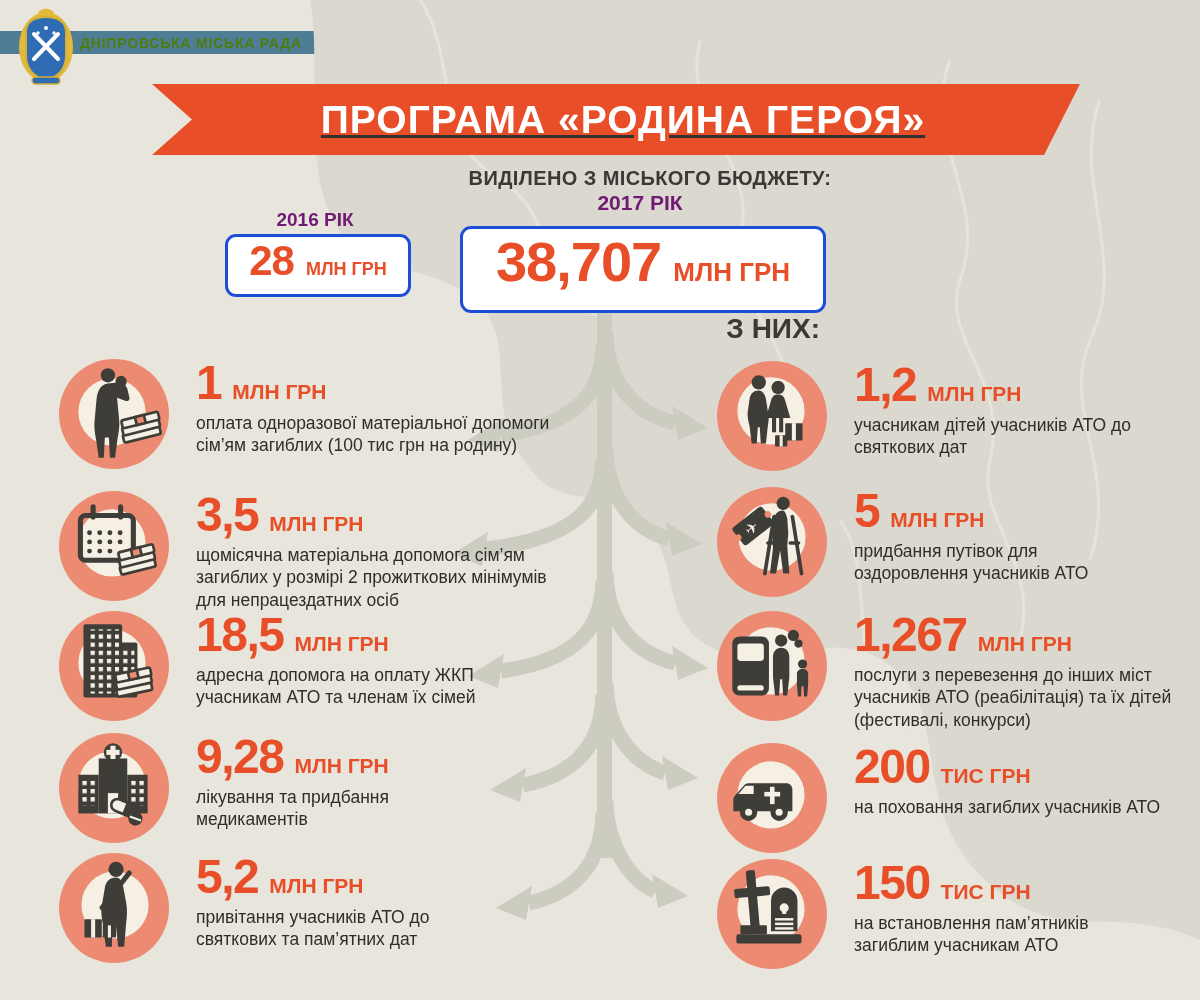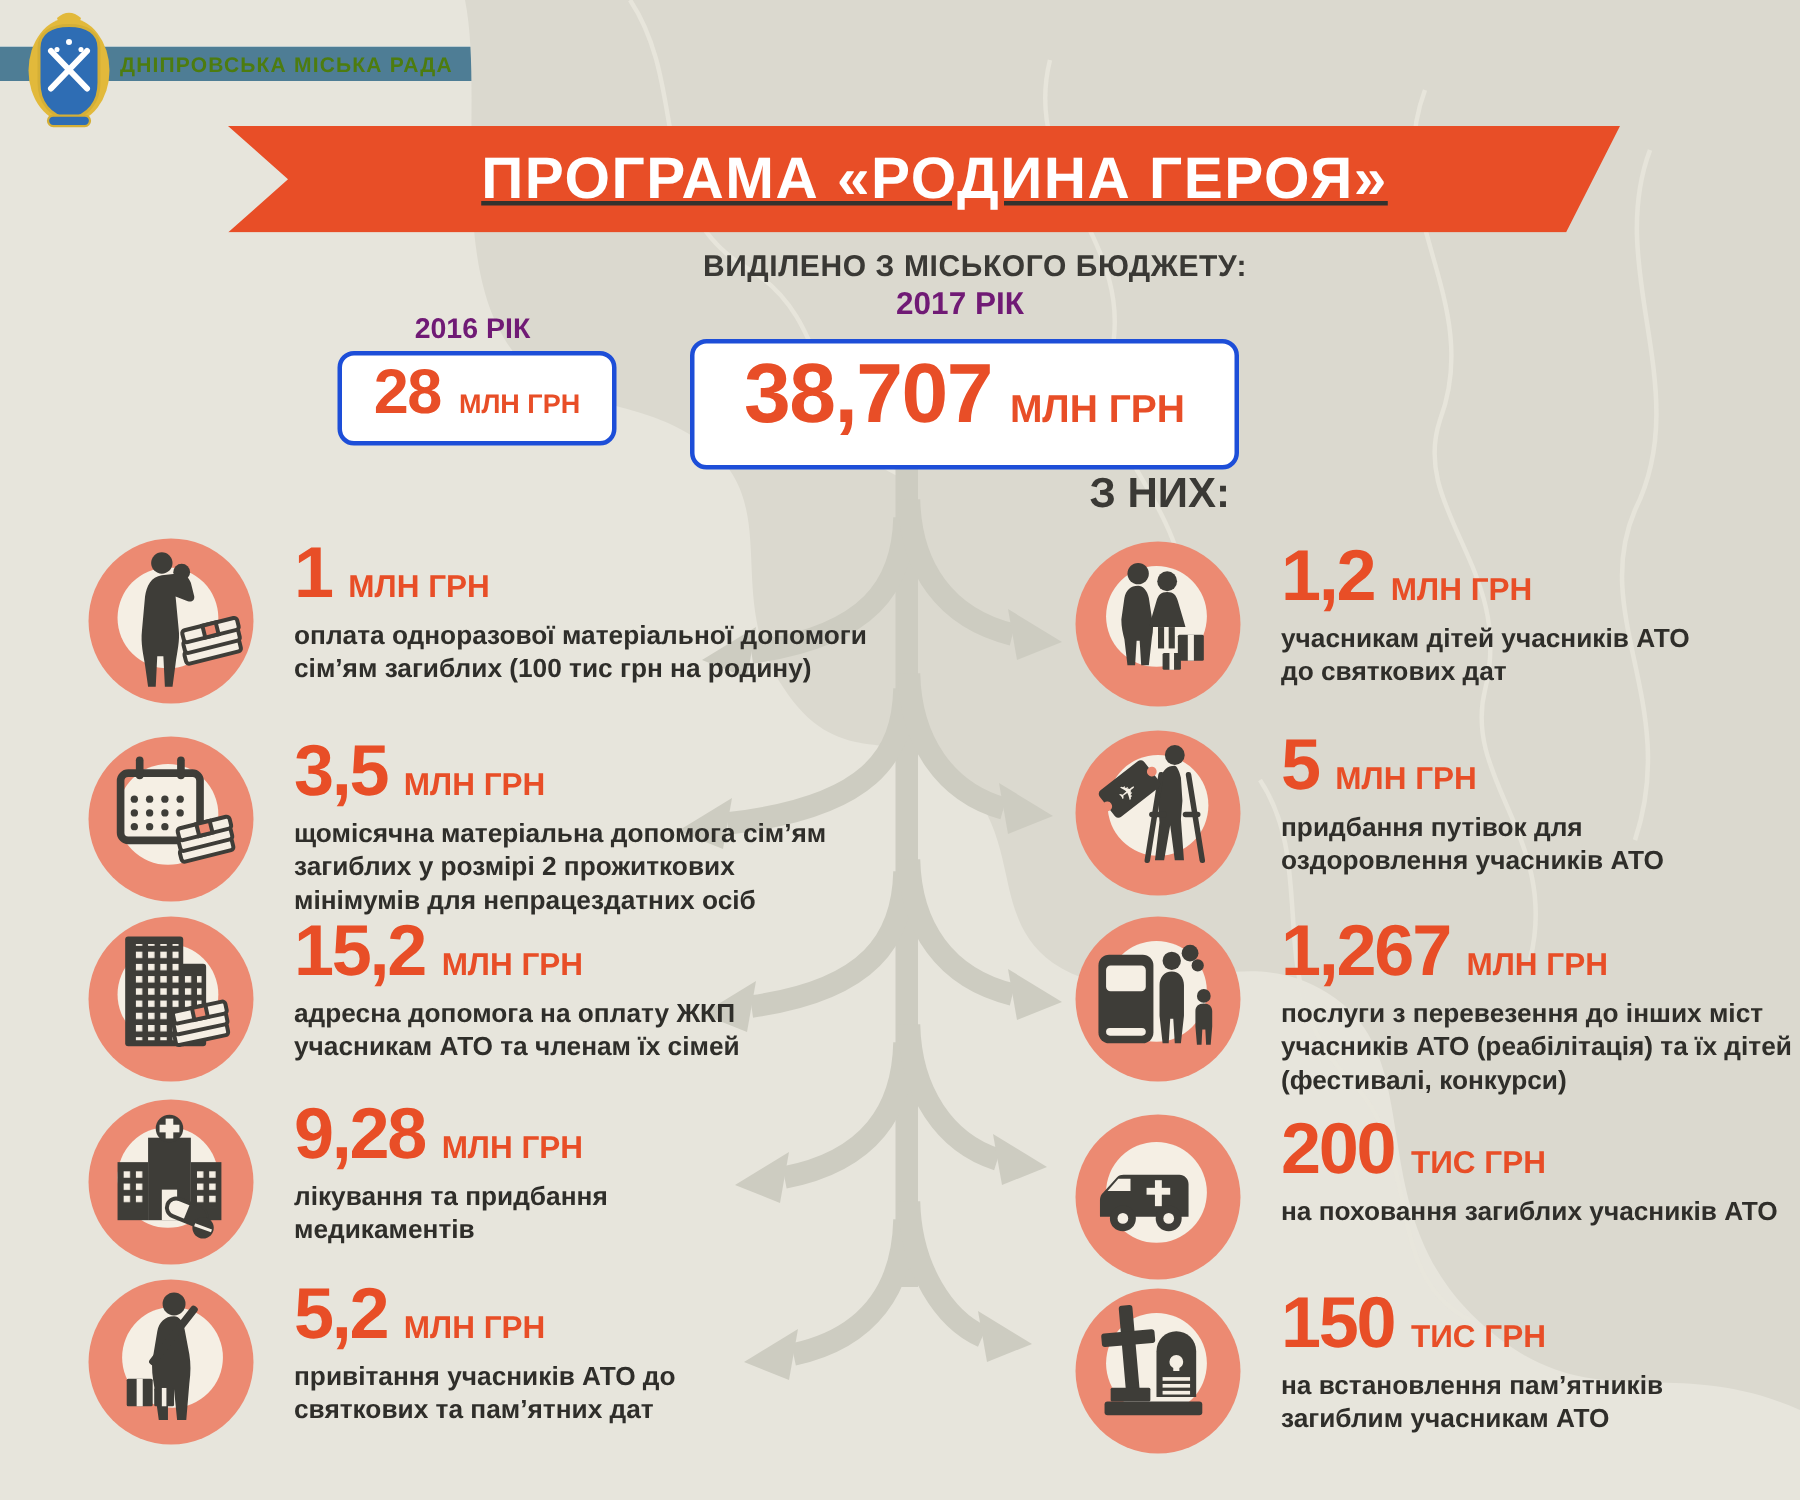--- a/index.html
+++ b/index.html
@@ -43,21 +43,21 @@
     font-size:28px;font-weight:700;color:#3a3935;z-index:5;}
   
   .item{position:absolute;display:flex;z-index:5;}
   .item.left{left:58px;}
   .item.right{left:716px;}
   .icon-wrap{width:112px;height:112px;flex:0 0 112px;}
   .item-text{margin-left:26px;padding-top:2px;}
   .amount{display:flex;align-items:baseline;gap:11px;}
   .amount .val{font-size:48px;font-weight:700;color:#e84e27;letter-spacing:-1.5px;line-height:.95;}
   .amount .unit{font-size:21px;font-weight:700;color:#e84e27;}
-  .desc{margin-top:6px;font-size:17.5px;line-height:1.3;color:#2f2e2a;font-weight:700;}
+  .desc{margin-top:6px;font-size:17.5px;line-height:1.3;color:#2f2e2a;font-weight:400;}
   
   .bg-map,.tree{position:absolute;top:0;left:0;z-index:1;}
   .tree{z-index:2;}
 </style>
 </head>
 <body>
 
 <div id="stage">
 
   <svg class="bg-map" width="1200" height="1000" viewBox="0 0 1200 1000">
@@ -227,21 +227,21 @@
         <g transform="translate(54,64) rotate(-12)" stroke="#3e3d38" stroke-width="2.6" fill="#f5efe4">
           <rect x="0" y="14" width="35" height="8" rx="2"></rect>
           <rect x="1" y="7" width="35" height="8" rx="2"></rect>
           <rect x="2" y="0" width="35" height="8" rx="2"></rect>
           <rect x="15" y="0" width="9" height="8" fill="#ec8a72"></rect>
         </g>
       </svg>
     </div>
     <div class="item-text">
       <div class="amount">
-        <span class="val">15,2</span>
+        <span class="val">18,5</span>
         <span class="unit">МЛН ГРН</span>
       </div>
       <div class="desc" style="width:345px">адресна допомога на оплату ЖКП учасникам АТО та членам їх сімей</div>
     </div>
   </div>
 
   <div class="item left" style="top:732px">
     <div class="icon-wrap">
       <svg viewBox="0 0 110 110">
         <circle cx="55" cy="55" r="54" fill="#ec8a72"></circle>

